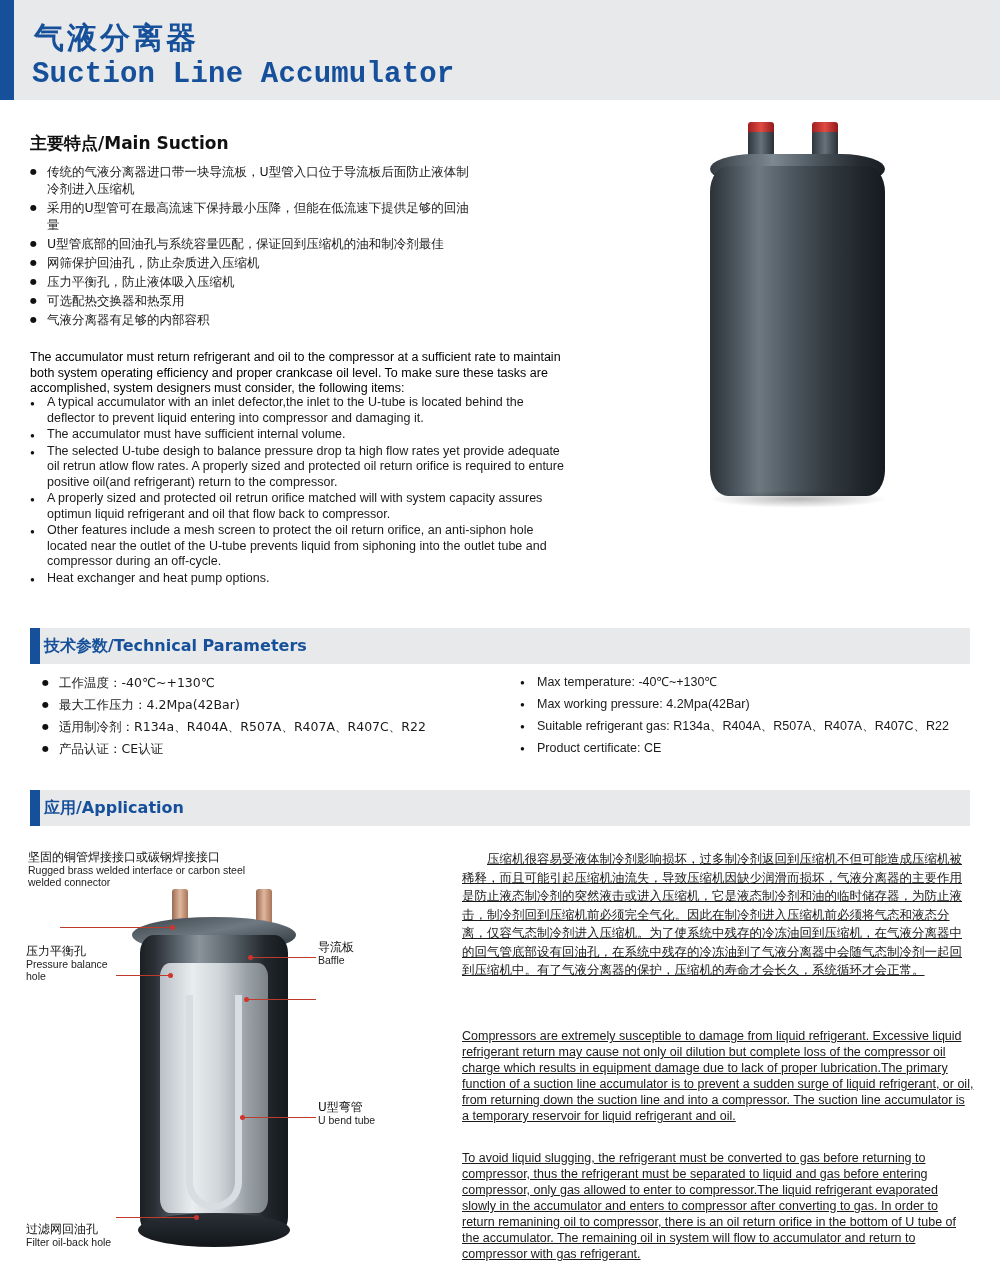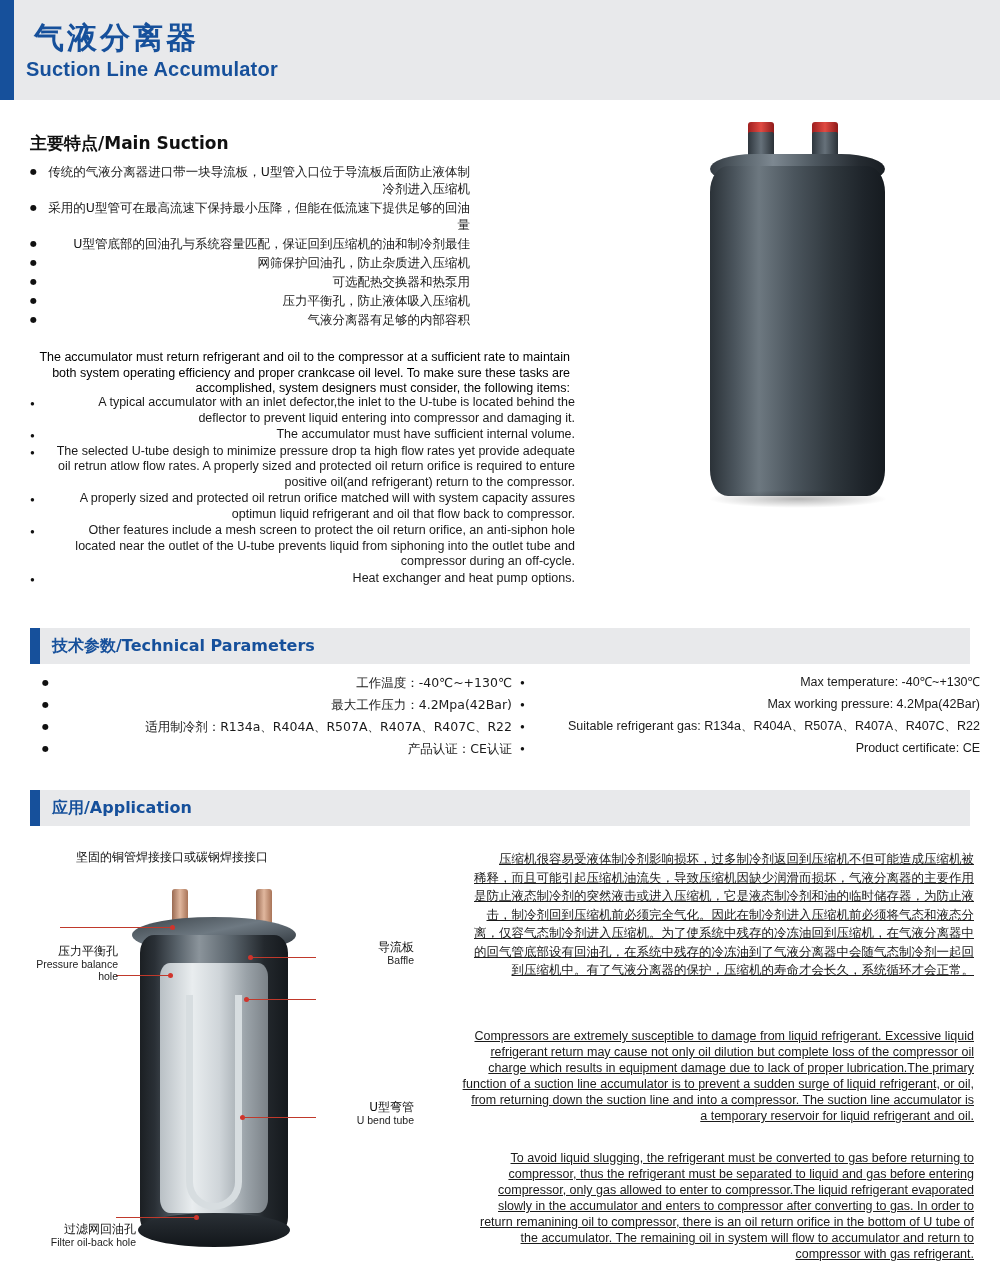--- a/index.html
+++ b/index.html
@@ -6,41 +6,42 @@
   html, body { margin: 0; padding: 0; }
   body {
     width: 1000px;
     height: 1280px;
     background: #ffffff;
     font-family: "Liberation Sans", sans-serif;
     color: #1a1a1a;
     position: relative;
     overflow: hidden;
   }
-  .page { position: relative; width: 1000px; height: 1146px; text-align: right; }
+  .page { position: relative; width: 1000px; height: 1146px; }
 
   
   .header-bar {
     position: absolute; left: 0; top: 0; width: 1000px; height: 100px;
     background: #e8e9eb;
   }
   .header-accent {
     position: absolute; left: 0; top: 0; width: 14px; height: 100px;
     background: #16509b;
   }
   .title-cn {
     position: absolute; left: 34px; top: 18px;
     font-size: 30px; font-weight: bold; color: #16509b;
     letter-spacing: 3px;
     font-family: "DejaVu Sans", "Liberation Sans", sans-serif;
   }
   .title-en {
-    position: absolute; left: 26px; top: 58px;
-    font-size: 20px; font-weight: bold; color: #16509b;
+    position: absolute; left: 32px; top: 58px;
+    font-size: 29px; font-weight: bold; color: #16509b;
     letter-spacing: 0.2px;
+    font-family: Liberation Mono, monospace;
   }
 
   
   .mf-title {
     position: absolute; left: 30px; top: 132px;
     font-size: 17px; font-weight: bold; color: #111;
     font-family: "DejaVu Sans", "Liberation Sans", sans-serif;
   }
   .bullet-list { position: absolute; margin: 0; padding: 0; list-style: none; }
   .bullet-list li {
@@ -99,21 +100,21 @@
 
   
   .section-bar {
     position: absolute; left: 30px; width: 940px; height: 36px;
     background: #e8e9eb;
   }
   .section-bar .accent {
     position: absolute; left: 0; top: 0; width: 10px; height: 36px; background: #16509b;
   }
   .section-bar .label {
-    position: absolute; left: 22px; top: 8px;
+    position: absolute; left: 14px; top: 8px;
     font-size: 16px; font-weight: bold; color: #16509b;
     font-family: "DejaVu Sans", "Liberation Sans", sans-serif;
   }
   #tech-bar { top: 628px; }
   #app-bar { top: 790px; }
 
   #tech-cn { left: 42px; top: 674px; width: 470px; }
   #tech-en { left: 520px; top: 674px; width: 460px; }
   #tech-cn li, #tech-en li { line-height: 17px; margin-bottom: 5px; font-size: 12.5px; }
 
@@ -175,31 +176,31 @@
     <div class="title-en">Suction Line Accumulator</div>
   </div>
 
   <div class="mf-title">主要特点/Main Suction</div>
 
   <ul class="bullet-list cn-list" id="mf-cn-list">
     <li>传统的气液分离器进口带一块导流板，U型管入口位于导流板后面防止液体制冷剂进入压缩机</li>
     <li>采用的U型管可在最高流速下保持最小压降，但能在低流速下提供足够的回油量</li>
     <li>U型管底部的回油孔与系统容量匹配，保证回到压缩机的油和制冷剂最佳</li>
     <li>网筛保护回油孔，防止杂质进入压缩机</li>
+    <li>压力平衡孔，防止液体吸入压缩机</li>
     <li>可选配热交换器和热泵用</li>
-    <li>压力平衡孔，防止液体吸入压缩机</li>
     <li>气液分离器有足够的内部容积</li>
   </ul>
 
   <div class="para-en" id="mf-para">The accumulator must return refrigerant and oil to the compressor at a sufficient rate to maintain both system operating efficiency and proper crankcase oil level. To make sure these tasks are accomplished, system designers must consider, the following items:</div>
 
   <ul class="bullet-list" id="mf-en-list">
     <li>A typical accumulator with an inlet defector,the inlet to the U-tube is located behind the deflector to prevent liquid entering into compressor and damaging it.</li>
     <li>The accumulator must have sufficient internal volume.</li>
-    <li>The selected U-tube desigh to minimize pressure drop ta high flow rates yet provide adequate oil retrun atlow flow rates. A properly sized and protected oil return orifice is required to enture positive oil(and refrigerant) return to the compressor.</li>
+    <li>The selected U-tube desigh to balance pressure drop ta high flow rates yet provide adequate oil retrun atlow flow rates. A properly sized and protected oil return orifice is required to enture positive oil(and refrigerant) return to the compressor.</li>
     <li>A properly sized and protected oil retrun orifice matched will with system capacity assures optimun liquid refrigerant and oil that flow back to compressor.</li>
     <li>Other features include a mesh screen to protect the oil return orifice, an anti-siphon hole located near the outlet of the U-tube prevents liquid from siphoning into the outlet tube and compressor during an off-cycle.</li>
     <li>Heat exchanger and heat pump options.</li>
   </ul>
 
   <div class="photo-wrap">
     <div class="cap left"></div>
     <div class="cap right"></div>
     <div class="neck left"></div>
     <div class="neck right"></div>
@@ -257,20 +258,21 @@
     <div class="dot" style="left:224px; top:152px;"></div>
 
     <div class="leader" style="left:224px; top:272px; width:72px;"></div>
     <div class="dot" style="left:220px; top:270px;"></div>
 
     <div class="leader" style="left:96px; top:372px; width:80px;"></div>
     <div class="dot" style="left:174px; top:370px;"></div>
 
     <div class="d-label" style="left:8px; top:6px; width:240px;">
       <span class="cn">坚固的铜管焊接接口或碳钢焊接接口</span>
+      <span class="en">Rugged brass welded interface or carbon steel welded connector</span>
     </div>
 
     <div class="d-label" style="left:6px; top:100px; width:92px;">
       <span class="cn">压力平衡孔</span>
       <span class="en">Pressure balance hole</span>
     </div>
 
     <div class="d-label" style="left:298px; top:96px; width:96px;">
       <span class="cn">导流板</span>
       <span class="en">Baffle</span>

